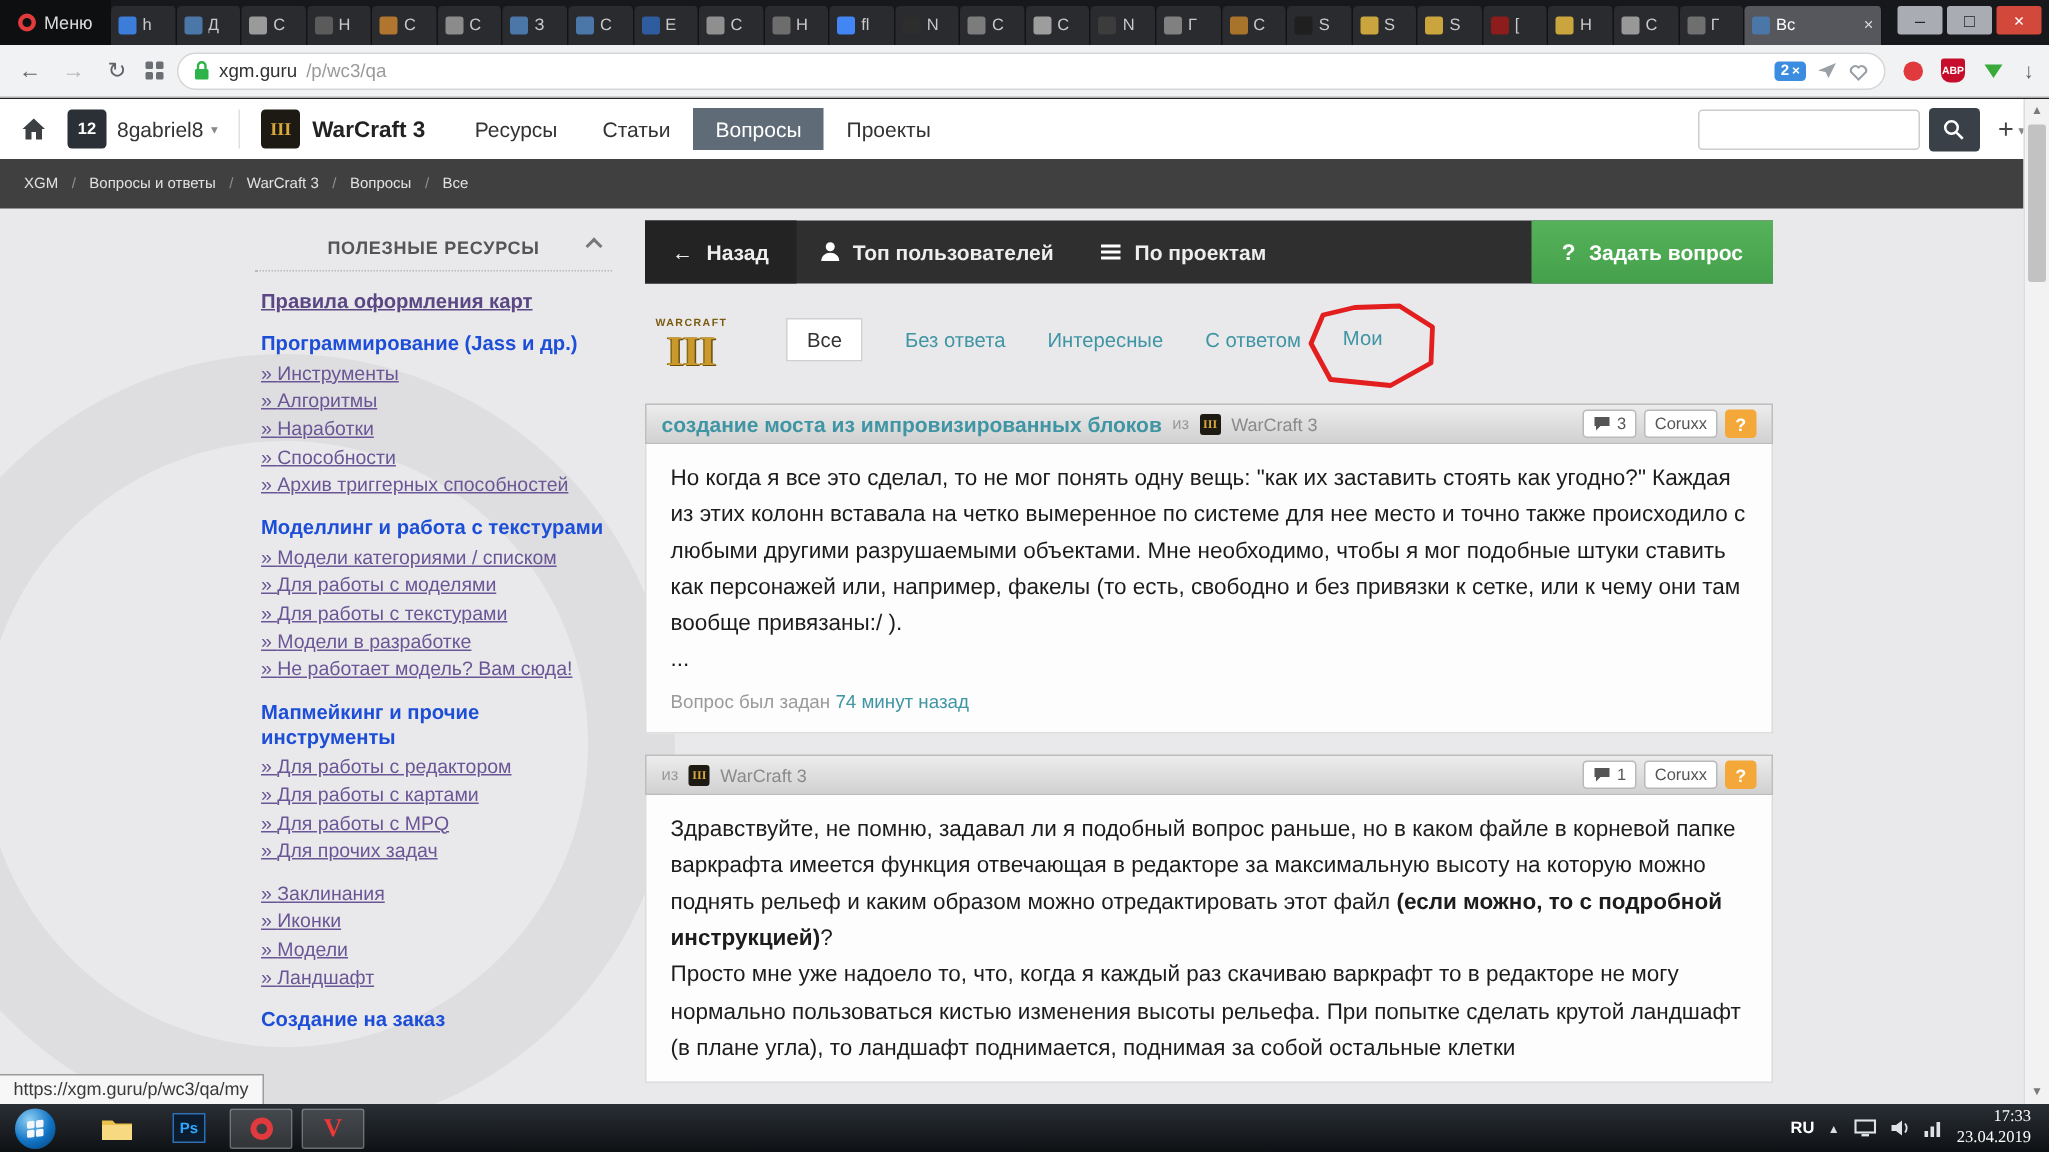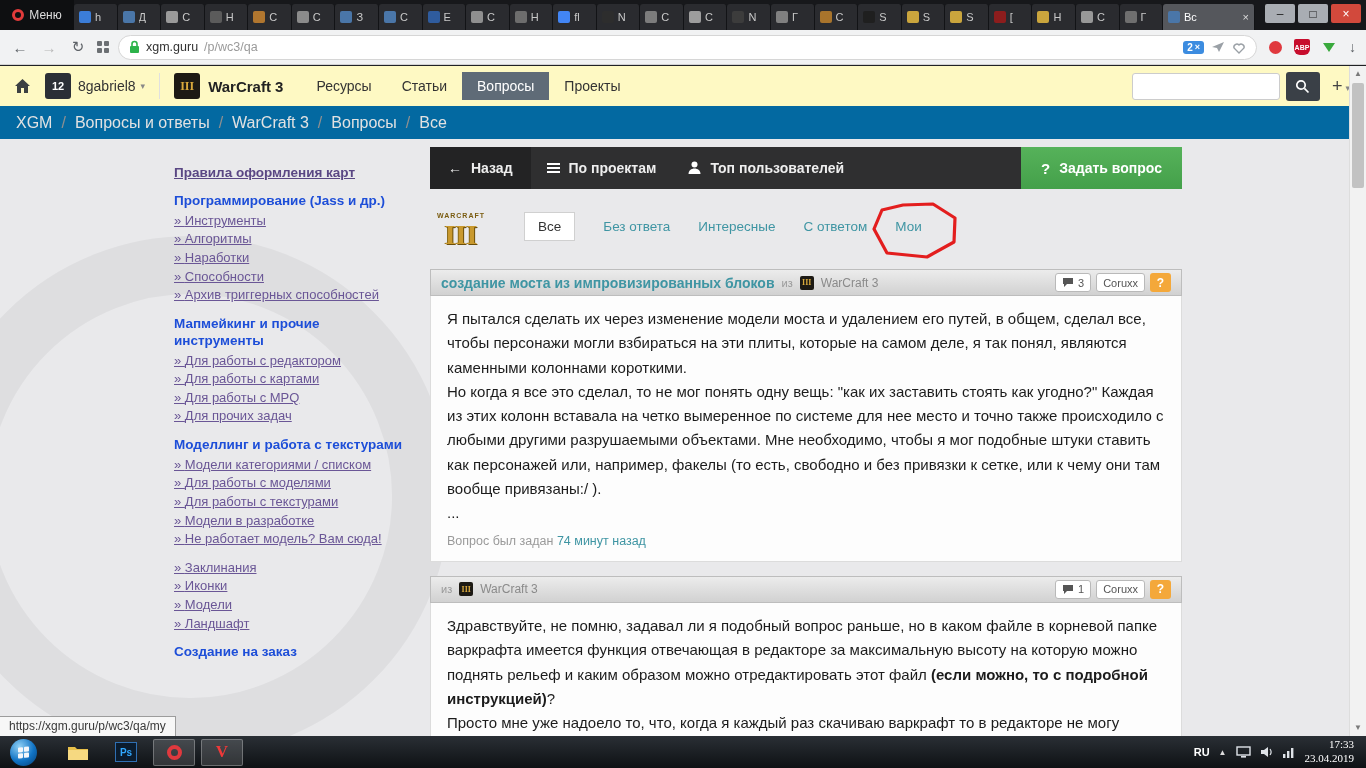--- a/index.html
+++ b/index.html
@@ -35,37 +35,37 @@
   .ext-ic { width:18px; height:18px; display:flex; align-items:center; justify-content:center; }
   .ext-red { width:13px; height:13px; border-radius:50%; background:#e0393e; }
   .ext-abp { width:16px; height:16px; background:#c70d2c; color:#fff; font-size:7px; font-weight:bold; display:flex; align-items:center; justify-content:center; border-radius:2px 2px 6px 6px; }
   .ext-green { width:0; height:0; border-left:6px solid transparent; border-right:6px solid transparent; border-top:9px solid #39a93c; }
   .dl-ic { color:#5f6368; font-size:14px; margin-left:2px; }
 
   
   .page { position:absolute; top:66px; left:0; right:0; height:670px; background:#e9e9eb; overflow:hidden; }
   .watermark { position:absolute; left:-70px; top:170px; width:520px; height:520px; border:58px solid rgba(0,0,0,0.045); border-radius:50%; pointer-events:none; }
 
-  .site-header { position:relative; height:40px; background:#fef9c3; display:flex; align-items:center; padding:0 0 0 14px; z-index:3; }
+  .site-header { position:relative; height:40px; background:#ffffff; display:flex; align-items:center; padding:0 0 0 14px; z-index:3; }
   .home-ic { margin-right:14px; }
   .avatar { width:26px; height:26px; background:#2b2f36; color:#fff; font-size:11px; font-weight:bold; display:flex; align-items:center; justify-content:center; border-radius:3px; margin-right:7px; }
   .username { font-size:14px; color:#333; margin-right:5px; }
   .caret { color:#888; font-size:9px; margin-right:14px; }
   .hdr-div { width:1px; height:26px; background:#e0e0e0; margin-right:14px; }
   .proj-ic { width:26px; height:26px; background:#1d1a14; color:#d9a93c; font-weight:bold; font-size:12px; display:flex; align-items:center; justify-content:center; border-radius:3px; margin-right:8px; font-family:"Liberation Serif",serif; }
   .proj-name { font-size:15px; font-weight:bold; color:#222; margin-right:18px; }
   .menu-item { font-size:14px; color:#333; padding:0 15px; height:28px; display:flex; align-items:center; }
   .menu-item.active { background:#5f6b77; color:#fff; }
   .hdr-right { margin-left:auto; display:flex; align-items:center; gap:6px; padding-right:10px; }
   .search-input { width:148px; height:27px; border:1px solid #ccc; border-radius:3px; background:#fff; font-size:13px; padding:0 8px; color:#333; }
   .search-btn { width:34px; height:29px; background:#3a4047; border-radius:3px; display:flex; align-items:center; justify-content:center; }
   .add-btn { display:flex; align-items:center; gap:3px; color:#444; font-size:18px; padding:0 6px; }
   .add-btn .caret { margin:3px 0 0; }
 
-  .breadcrumb { height:33px; background:#0369a1; display:flex; align-items:center; padding:0 16px; font-size:16px; position:relative; z-index:2; }
+  .breadcrumb { height:33px; background:#404040; display:flex; align-items:center; padding:0 16px; font-size:10px; position:relative; z-index:2; }
   .crumb { color:#e2e2e2; }
   .crumb + .crumb::before { content:"/"; color:#909090; margin:0 9px; }
 
   .content { position:absolute; top:73px; left:170px; width:1012px; }
 
   
   .sidebar { position:absolute; left:0; top:14px; width:238px; }
   .sb-head { position:relative; text-align:center; color:#555; font-size:12px; font-weight:bold; letter-spacing:.5px; padding:5px 0 8px; border-bottom:1px dotted #b9b9b9; }
   .chev { position:absolute; right:8px; top:7px; width:8px; height:8px; border-left:2px solid #777; border-top:2px solid #777; transform:rotate(45deg); }
   .sb-solo { display:block; font-weight:bold; color:#5a4784; font-size:13.5px; text-decoration:underline; margin:12px 4px 2px; }
@@ -356,93 +356,97 @@
   <span class="crumb">XGM</span>
       <span class="crumb">Вопросы и ответы</span>
       <span class="crumb">WarCraft 3</span>
       <span class="crumb">Вопросы</span>
       <span class="crumb">Все</span>
     </div>
 
   <div class="content">
 
     <div class="sidebar">
+      <div class="sb-head">
+        <span>ПОЛЕЗНЫЕ РЕСУРСЫ</span>
+        <span class="chev"></span>
+      </div>
       <span class="sb-solo">Правила оформления карт</span>
 
       <div class="sb-section">
         <div class="sb-title">Программирование (Jass и др.)</div>
         <div class="sb-links">
 
         <span class="lnk">Инструменты</span>
             <span class="lnk">Алгоритмы</span>
             <span class="lnk">Наработки</span>
             <span class="lnk">Способности</span>
             <span class="lnk">Архив триггерных способностей</span>
           </div>
       </div>
 
       <div class="sb-section">
-        <div class="sb-title">Мапмейкинг и прочие инструменты</div>
-        <div class="sb-links">
-
-        <span class="lnk">Для работы с редактором</span>
-            <span class="lnk">Для работы с картами</span>
-            <span class="lnk">Для работы с MPQ</span>
-            <span class="lnk">Для прочих задач</span>
-          </div>
-      </div>
-
-      <div class="sb-section">
         <div class="sb-title">Моделлинг и работа с текстурами</div>
         <div class="sb-links">
 
         <span class="lnk">Модели категориями / списком</span>
             <span class="lnk">Для работы с моделями</span>
             <span class="lnk">Для работы с текстурами</span>
             <span class="lnk">Модели в разработке</span>
             <span class="lnk">Не работает модель? Вам сюда!</span>
           </div>
       </div>
 
       <div class="sb-section">
+        <div class="sb-title">Мапмейкинг и прочие инструменты</div>
+        <div class="sb-links">
+
+        <span class="lnk">Для работы с редактором</span>
+            <span class="lnk">Для работы с картами</span>
+            <span class="lnk">Для работы с MPQ</span>
+            <span class="lnk">Для прочих задач</span>
+          </div>
+      </div>
+
+      <div class="sb-section">
         <div class="sb-links">
 
         <span class="lnk">Заклинания</span>
             <span class="lnk">Иконки</span>
             <span class="lnk">Модели</span>
             <span class="lnk">Ландшафт</span>
           </div>
       </div>
 
       <div class="sb-section">
         <div class="sb-title">Создание на заказ</div>
       </div>
     </div>
 
     <div class="main">
 
       <div class="toolbar">
         <span class="tb-back">
           <span>←</span>
           <span>Назад</span>
+        </span>
+        <span class="tb-item">
+          <svg width="13" height="14" viewBox="0 0 13 14">
+            <circle cx="6.5" cy="3.5" r="3" fill="#fff"></circle>
+            <path d="M0.5 13c0-3.3 2.7-5.5 6-5.5s6 2.2 6 5.5z" fill="#fff"></path>
+          </svg>
+          <span>Топ пользователей</span>
         </span>
         <span class="tb-item">
           <span class="hamb">
               <i></i>
               <i></i>
               <i></i>
             </span>
           <span>По проектам</span>
-        </span>
-        <span class="tb-item">
-          <svg width="13" height="14" viewBox="0 0 13 14">
-            <circle cx="6.5" cy="3.5" r="3" fill="#fff"></circle>
-            <path d="M0.5 13c0-3.3 2.7-5.5 6-5.5s6 2.2 6 5.5z" fill="#fff"></path>
-          </svg>
-          <span>Топ пользователей</span>
         </span>
         <span class="tb-ask">
           <span class="qg">?</span>
           <span>Задать вопрос</span>
         </span>
       </div>
 
       <div class="filter-row">
         <span class="w3logo">
           <span class="word">WARCRAFT</span><br>
@@ -471,21 +475,20 @@
               <svg width="12" height="11" viewBox="0 0 12 11">
                   <path d="M1 1h10v6H5L2 10V7H1z" fill="#555"></path>
                 </svg>
               <span>3</span>
             </span>
             <span class="badge-box">Coruxx</span>
             <span class="badge-q">?</span>
           </span>
         </div>
         <div class="q-body">
-          <p>Я пытался сделать их через изменение модели моста и удалением его путей, в общем, сделал все, чтобы персонажи могли взбираться на эти плиты, которые на самом деле, я так понял, являются каменными колоннами короткими.</p>
           <p>Но когда я все это сделал, то не мог понять одну вещь: "как их заставить стоять как угодно?" Каждая из этих колонн вставала на четко вымеренное по системе для нее место и точно также происходило с любыми другими разрушаемыми объектами. Мне необходимо, чтобы я мог подобные штуки ставить как персонажей или, например, факелы (то есть, свободно и без привязки к сетке, или к чему они там вообще привязаны:/ ).</p>
           <p>...</p>
           <div class="q-foot">
             <span>Вопрос был задан</span>
             <span class="time">74 минут назад</span>
           </div>
         </div>
       </div>
 
       <div class="question">

